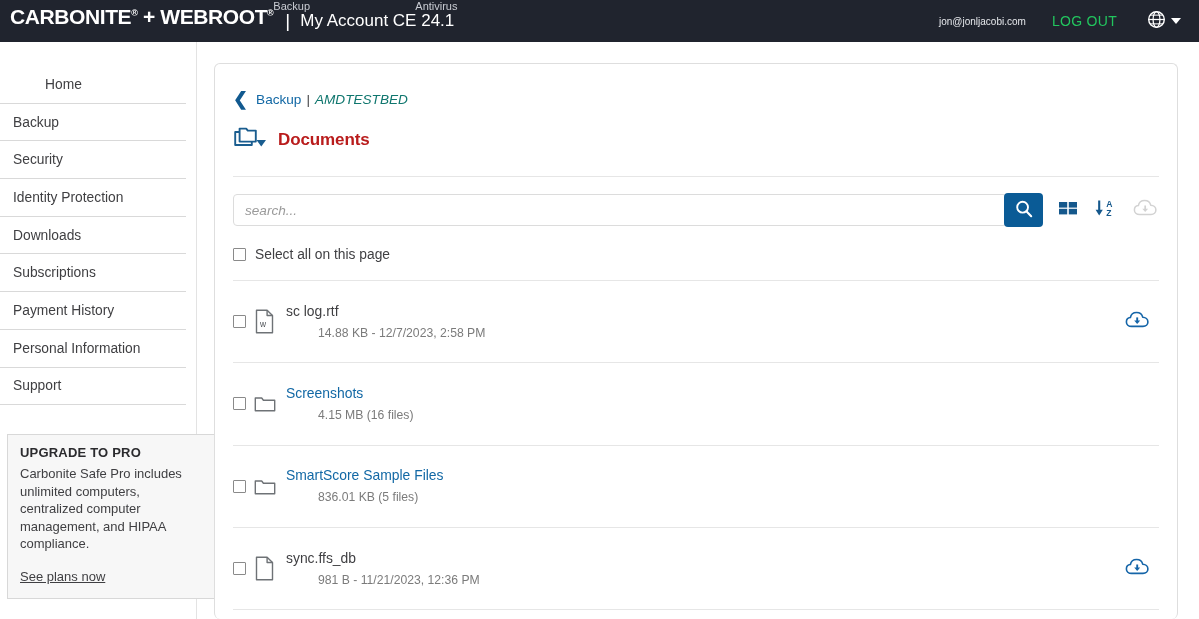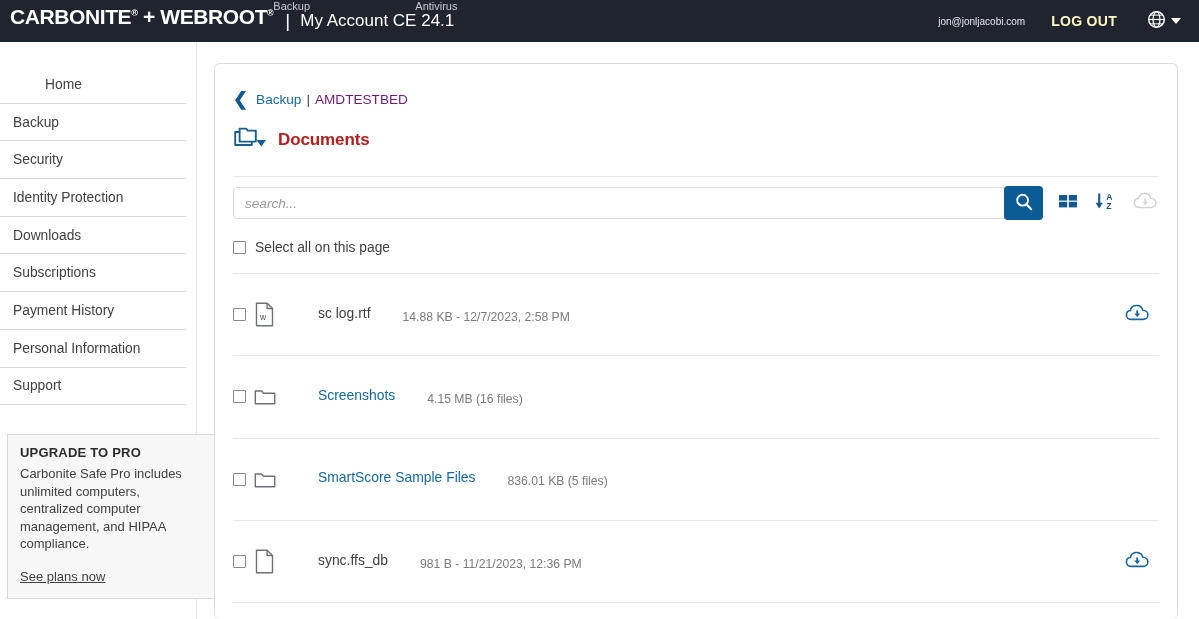--- a/index.html
+++ b/index.html
@@ -43,21 +43,21 @@
   }
   .acct-title {
     color: #ffffff; font-size: 17px; font-weight: 400; white-space: nowrap;
   }
   .topbar-right {
     position: absolute; right: 8px; top: 0; height: 42px;
     display: flex; align-items: center; gap: 0;
   }
   .user-email { color: #e6e8ec; font-size: 10px; }
   .logout {
-    color: #fef9c3; font-size: 14px; font-weight: bold;
+    color: #22c55e; font-size: 14px; font-weight: normal;
     letter-spacing: 0.3px; margin-left: 26px; text-decoration: none;
     cursor: pointer;
   }
   .globe-wrap {
     margin-left: 30px; margin-right: 10px;
     display: flex; align-items: center; gap: 5px; cursor: pointer;
   }
   .caret-down {
     width: 0; height: 0;
     border-left: 5px solid transparent;
@@ -122,40 +122,40 @@
     margin-top: 26px;
     font-size: 13.6px;
     white-space: nowrap;
   }
   .bc-back {
     color: #11598f; font-size: 18px; font-weight: bold;
     margin-right: 8px; line-height: 1; cursor: pointer;
   }
   .bc-link { color: #1268a5; cursor: pointer; }
   .bc-sep { color: #3f3f42; margin: 0 5px; }
-  .bc-current { color: #701a75; }
+  .bc-current { color: #0f766e; font-style: italic; }
 
   .page-title-row {
     display: flex; align-items: center;
     margin-top: 19px; margin-bottom: 0;
   }
   .folders-icon { margin-right: 11px; display: flex; align-items: flex-end; }
   .page-title {
     font-size: 17px; font-weight: bold; color: #b91c1c;
     letter-spacing: -0.1px;
   }
 
   .title-rule {
     margin-top: 23px;
     border-top: 1px solid #e6e6e6;
   }
 
   
   .searchrow {
-    margin-top: 9px;
+    margin-top: 16px;
     display: flex; align-items: center;
   }
   .search-input {
     width: 805px; height: 32px;
     border: 1px solid #dcdcdc; border-radius: 4px;
     padding: 0 11px;
     font-size: 13.6px; font-style: italic;
     color: #333; background: #fff;
     outline: none;
     font-family: "Liberation Sans", sans-serif;
@@ -198,21 +198,21 @@
     display: flex; align-items: center;
     position: relative;
   }
   .row-cb { margin-right: 8px; }
   .row-icon {
     width: 22px; height: 26px;
     margin-right: 10px;
     display: flex; align-items: center; justify-content: center;
     flex: 0 0 auto;
   }
-  .row-text { display: flex; flex-direction: row; margin-left: 32px; }
+  .row-text { display: flex; flex-direction: column; }
   .row-name { font-size: 13.9px; color: #3f3f42; line-height: 18px; }
   .row-name.link { color: #1268a5; cursor: pointer; }
   .row-meta {
     font-size: 12.2px; color: #7b7b7b; line-height: 18px;
     margin-top: 4px; margin-left: 32px;
   }
   .row-dl {
     position: absolute; right: 8px; top: 50%;
     transform: translateY(-50%);
     cursor: pointer;

